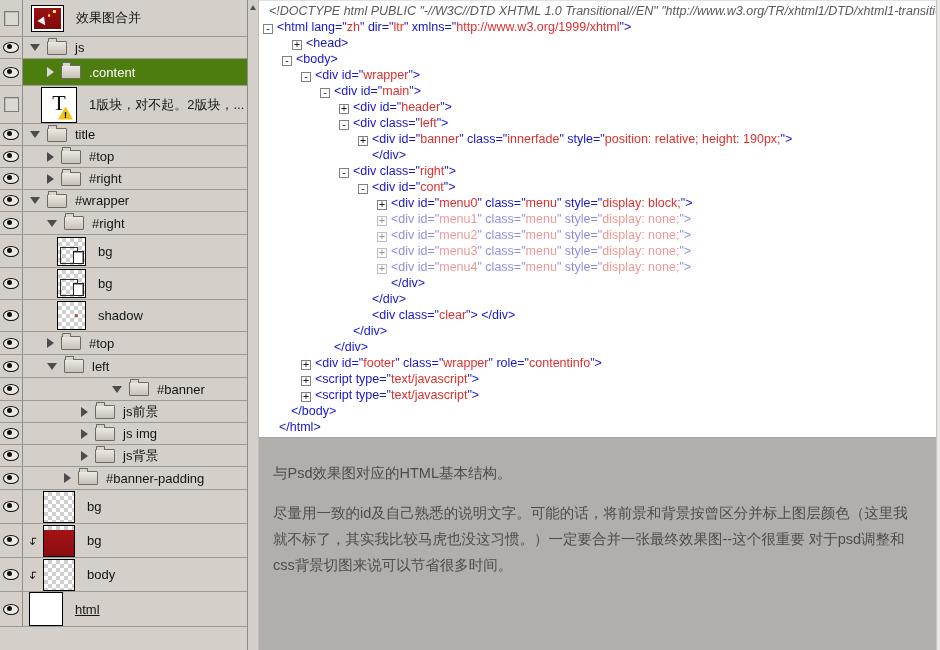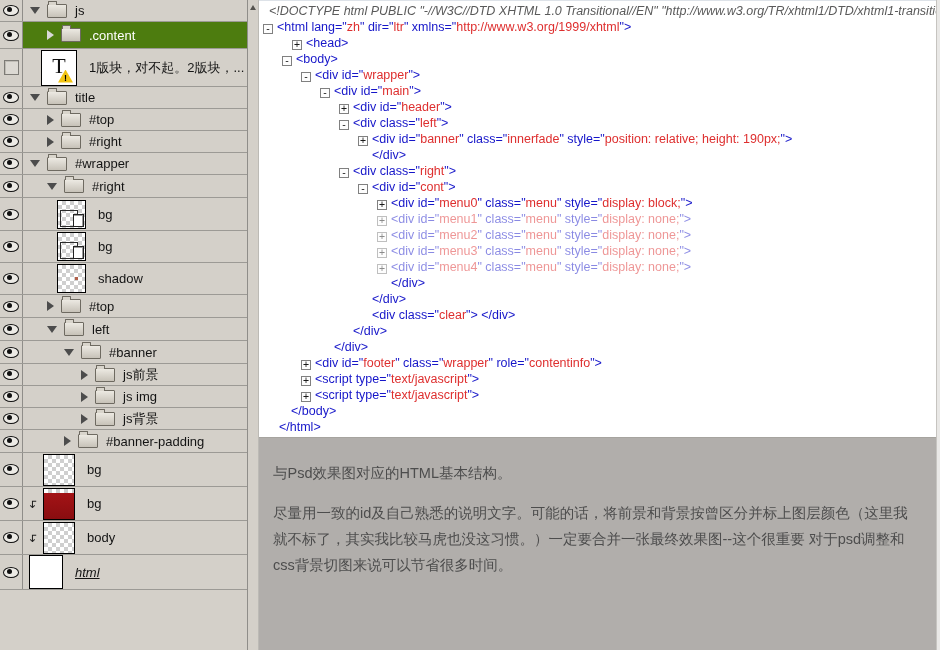--- a/index.html
+++ b/index.html
@@ -7,21 +7,21 @@
   #screen{position:relative;width:940px;height:650px;overflow:hidden;background:#d4d0c9;display:flex;}
 
   
   .lpanel{width:247px;height:650px;background:#d4d0c9;border-right:1px solid #8f8d89;flex:none;overflow:hidden;}
   .lrow{display:flex;align-items:center;border-bottom:1px solid #9c9a95;box-sizing:border-box;}
   .eyecell{width:22px;align-self:stretch;flex:none;border-right:1px solid #8f8d89;display:flex;align-items:center;justify-content:center;background:#d4d0c9;}
   .lbody{flex:1;align-self:stretch;display:flex;align-items:center;overflow:hidden;}
   .lrow.sel .lbody{background:#4d7c0f;}
   .lrow.sel .lname{color:#fff;}
   .lname{font-size:13px;color:#141414;white-space:nowrap;}
-  .lname.und{text-decoration:underline;font-style:italic;}
+  .lname.und{text-decoration:underline;}
 
   .eye{width:14px;height:9px;border:1px solid #101010;border-radius:50%;position:relative;background:#eceae5;flex:none;}
   .eye::after{content:"";position:absolute;left:3px;top:1px;width:5px;height:5px;border-radius:50%;background:#101010;}
   .vbox{width:13px;height:13px;border:1px solid #7d7b76;background:#dcd9d3;box-shadow:inset 1px 1px 0 #bfbcb5;flex:none;}
 
   .tri{width:0;height:0;border-style:solid;flex:none;}
   .tri.right{border-width:5px 0 5px 7px;border-color:transparent transparent transparent #4c4c4c;}
   .tri.down{border-width:7px 5px 0 5px;border-color:#4c4c4c transparent transparent transparent;}
   .lrow.sel .tri.right{border-left-color:#d9d9d9;}
 
@@ -64,20 +64,29 @@
   .notes p{margin:0 0 14px 0;font-size:14.5px;line-height:26px;color:#4d4d4d;max-width:664px;}
 
   .edgebar{position:absolute;right:0;top:0;width:3px;height:650px;background:#e9e8e6;border-left:1px solid #c6c4c0;}
 </style>
 </head>
 <body>
 
 <div id="screen">
   <div class="lpanel">
     <div>
+        <div class="lrow" style="height: 37px;">
+          <div class="eyecell">
+            <span class="vbox"></span>
+          </div>
+          <div class="lbody">
+            <span class="thumb art" style="margin-left: 8px;"></span>
+            <span class="lname" style="margin-left: 12px;">效果图合并</span>
+          </div>
+        </div>
         <div class="lrow" style="height: 22px;">
           <div class="eyecell">
             <span class="eye"></span>
           </div>
           <div class="lbody">
             <span class="tri down" style="margin-left: 7px;"></span>
             <span class="folder"></span>
             <span class="lname" style="margin-left: 8px;">js</span>
           </div>
         </div>
@@ -193,21 +202,21 @@
         <div class="lrow" style="height: 23px;">
           <div class="eyecell">
             <span class="eye"></span>
           </div>
           <div class="lbody">
             <span class="tri down" style="margin-left: 24px;"></span>
             <span class="folder"></span>
             <span class="lname" style="margin-left: 8px;">left</span>
           </div>
         </div>
-        <div class="lrow" style="height: 23px;">
+        <div class="lrow" style="height: 23px; gap: 48px;">
           <div class="eyecell">
             <span class="eye"></span>
           </div>
           <div class="lbody">
             <span class="tri down" style="margin-left: 41px;"></span>
             <span class="folder"></span>
             <span class="lname" style="margin-left: 8px;">#banner</span>
           </div>
         </div>
         <div class="lrow" style="height: 22px;">

